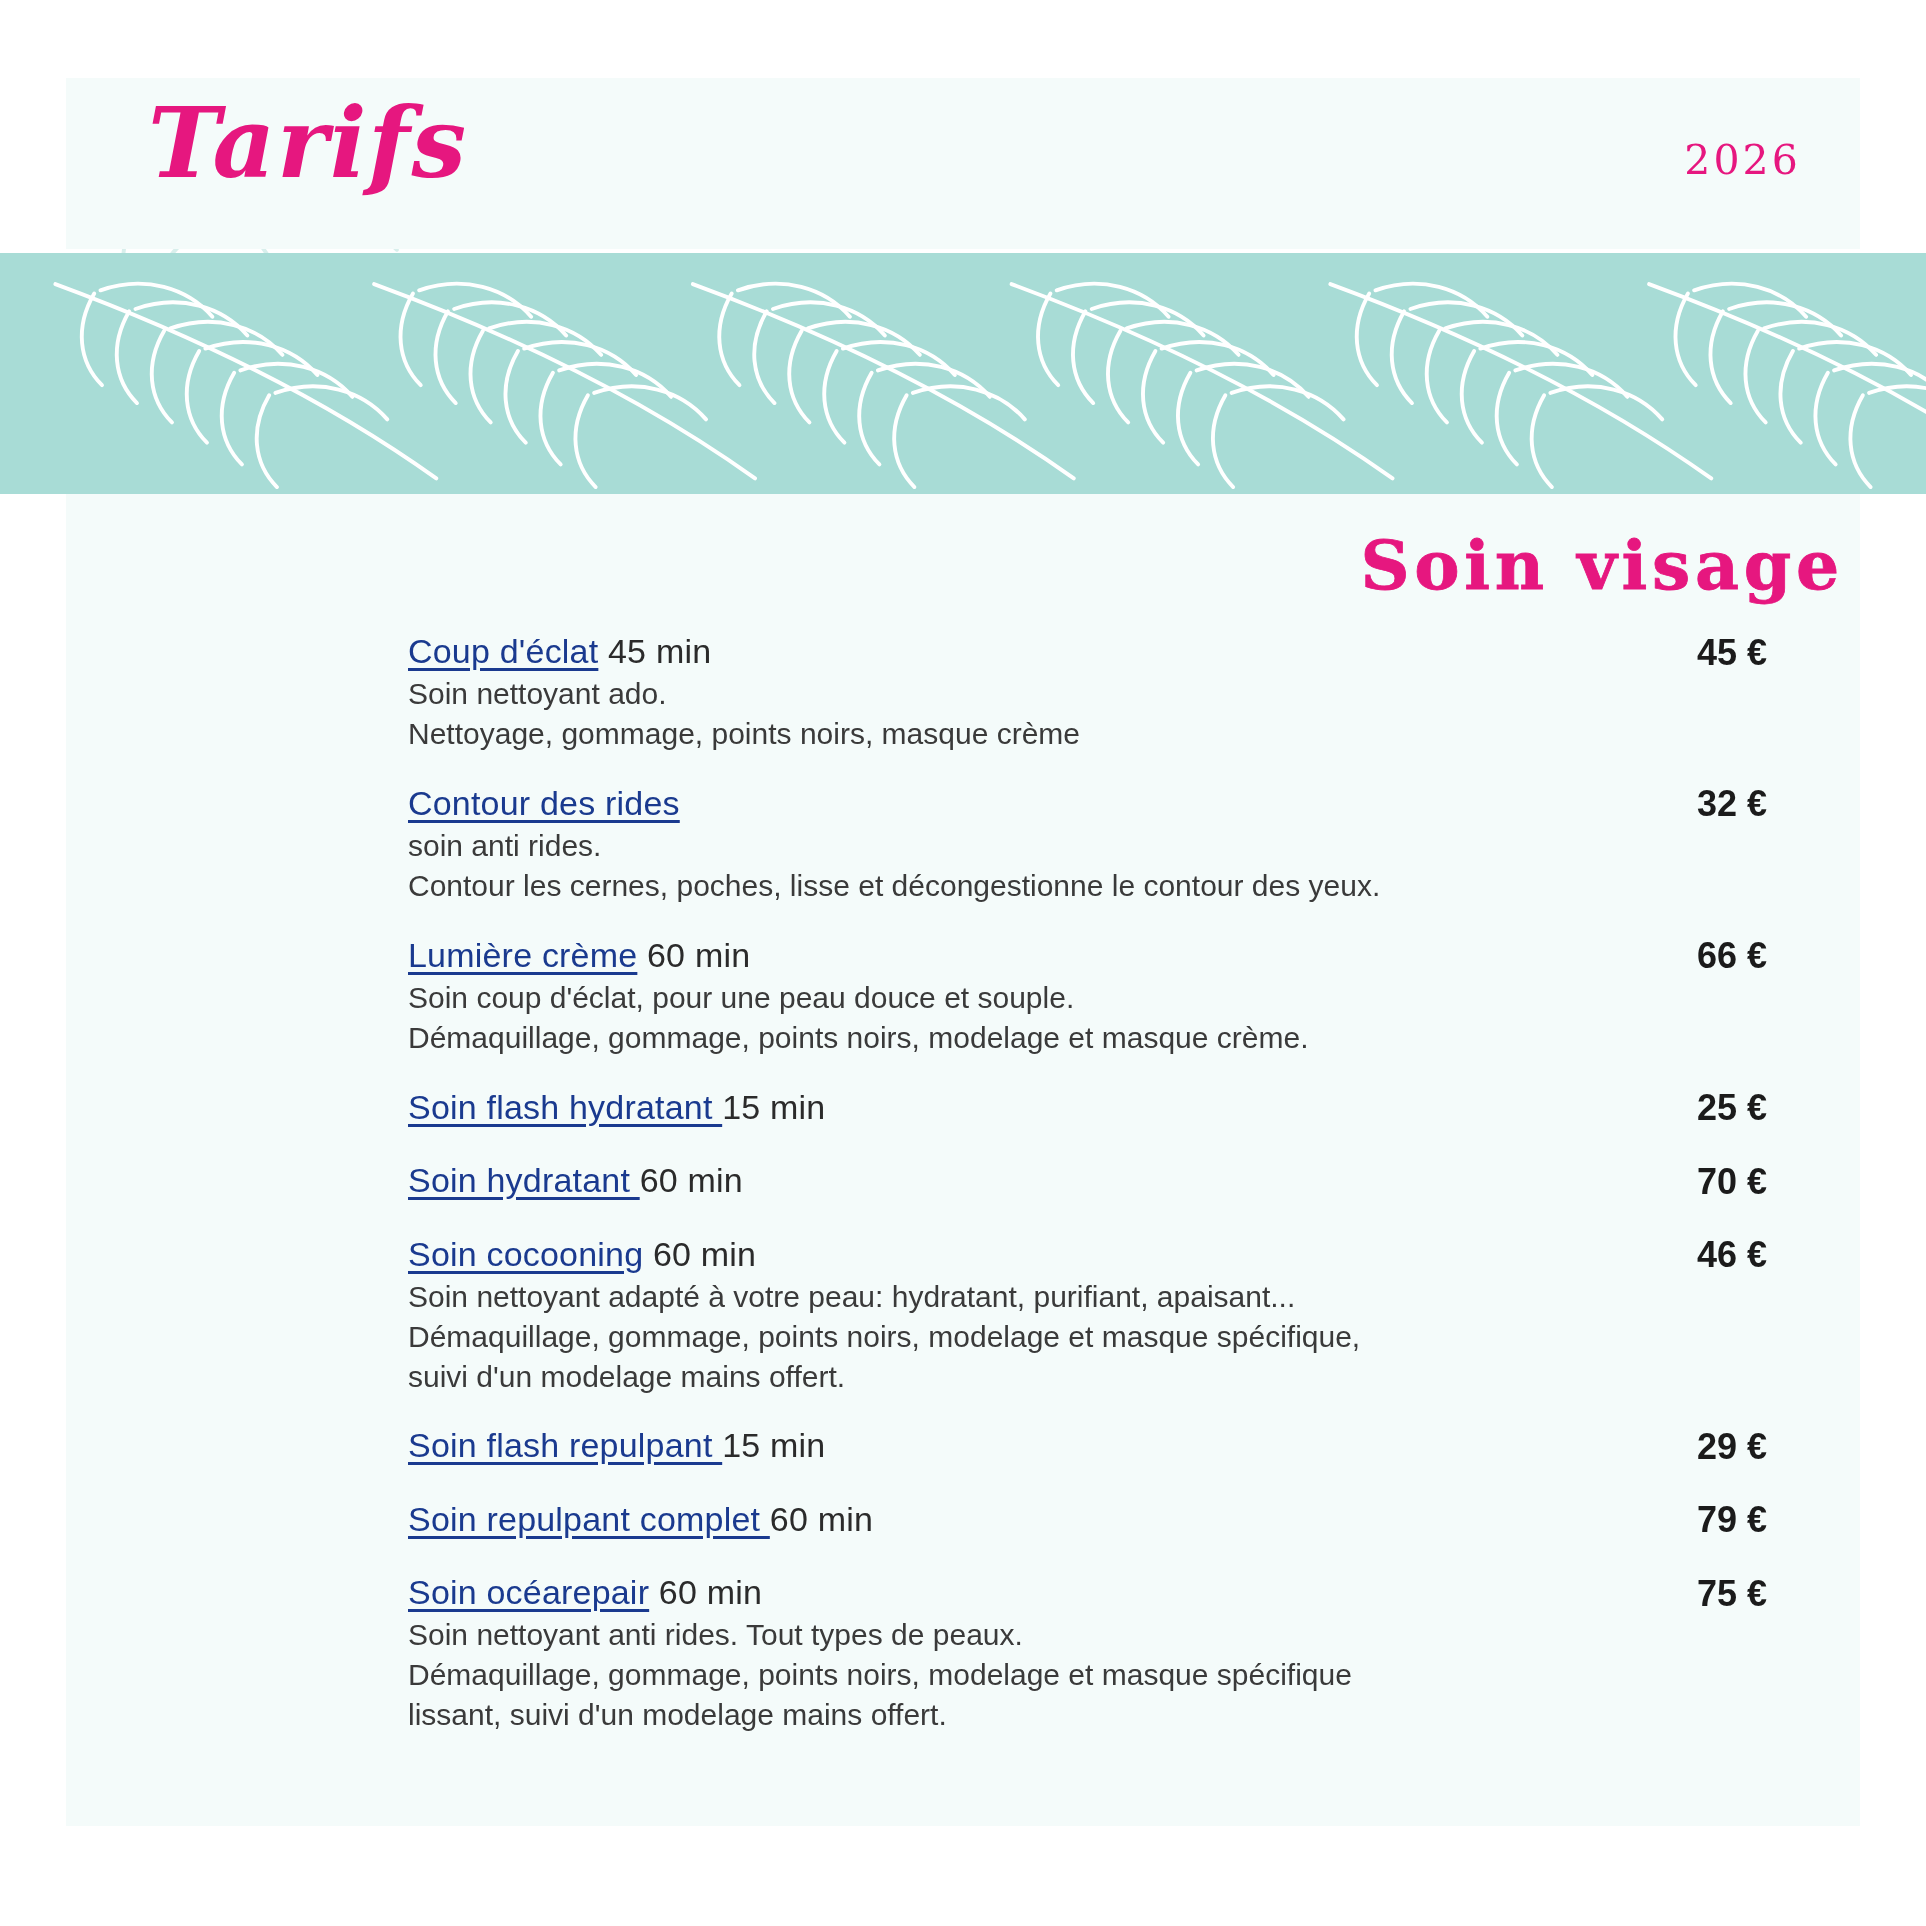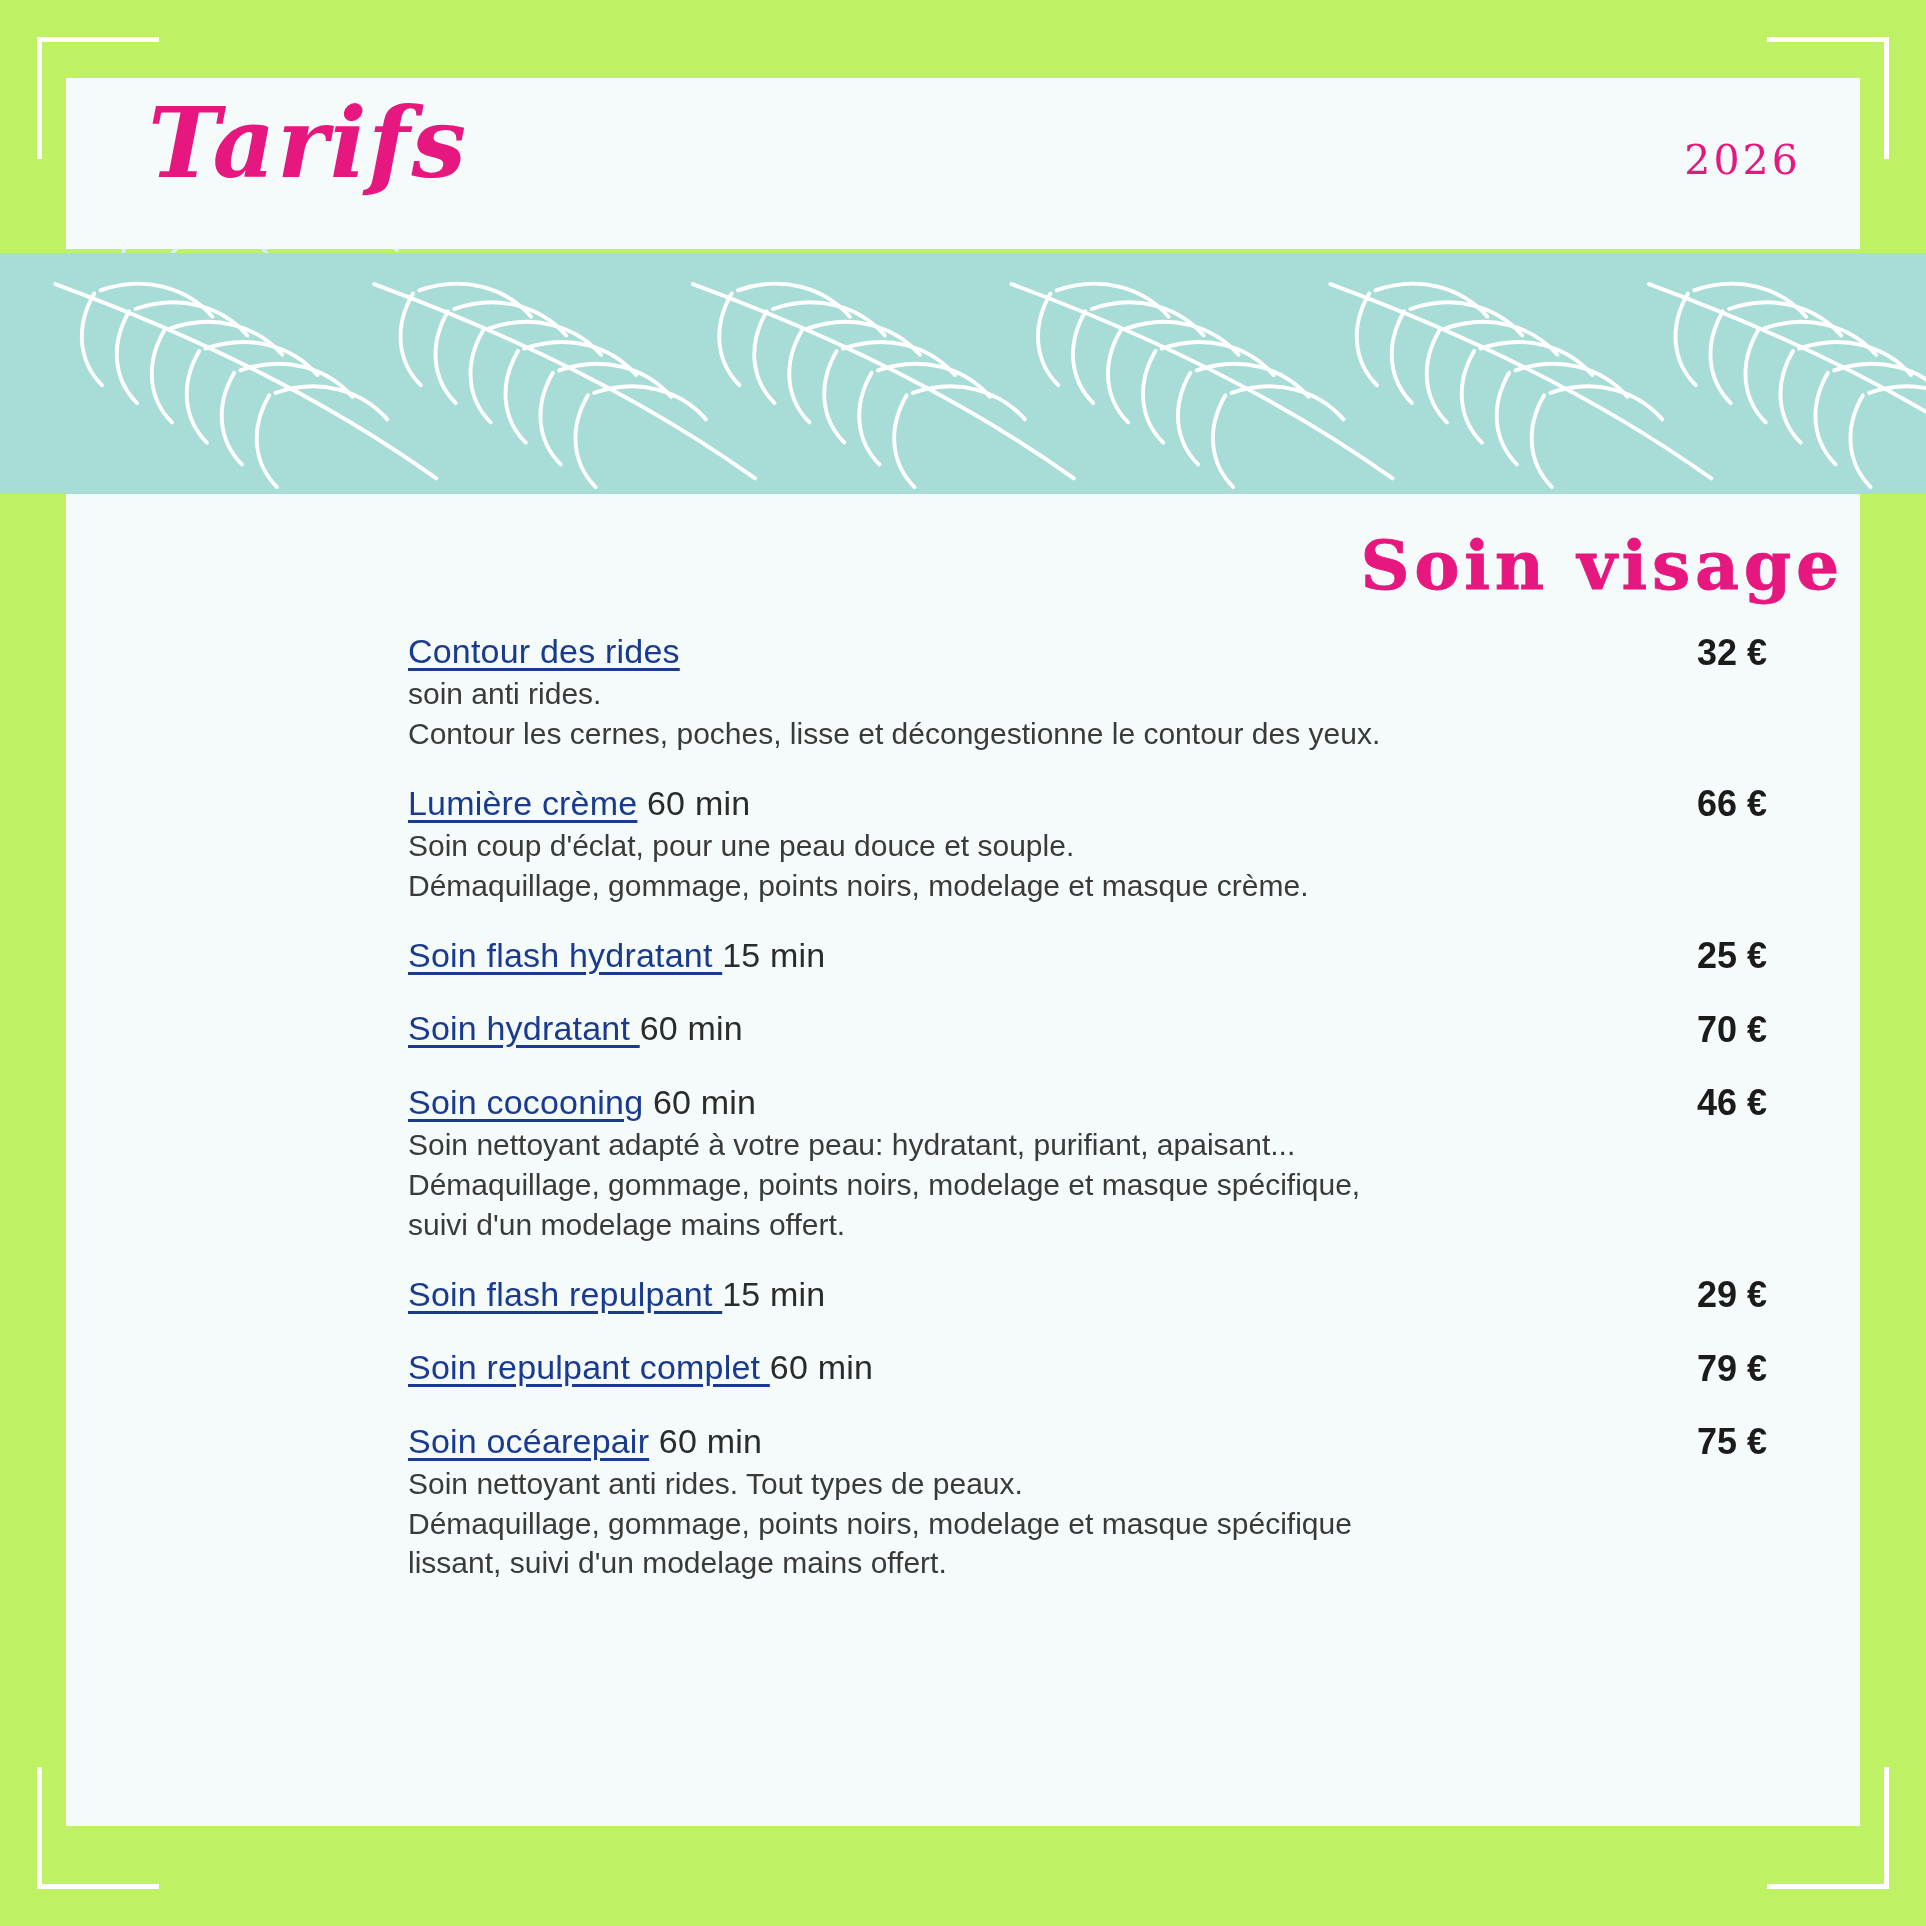--- a/index.html
+++ b/index.html
@@ -12,21 +12,21 @@
     background: #cfe7e4;
     font-family: "Liberation Sans", sans-serif;
     overflow: hidden;
     position: relative;
   }
 
   
   .page {
     position: absolute;
     inset: 0;
-    background: #bef264;
+    background: #ffffff;
   }
   .corner {
     position: absolute;
     width: 117px;
     height: 117px;
     border: 5.4px solid #ffffff;
   }
   .corner.tl { top: 37px;  left: 37px;  border-right: none; border-bottom: none; }
   .corner.tr { top: 37px;  right: 37px; border-left: none;  border-bottom: none; }
   .corner.bl { bottom: 37px; left: 37px;  border-right: none; border-top: none; }
@@ -301,20 +301,29 @@
         </g>
       </g>
     </svg>
   </div>
 
   <div class="content-card">
     <div class="section-title">Soin visage</div>
 
     <div class="list">
 
+      <div class="item">
+        <div class="item-head">
+          <span class="item-name">Coup d'éclat</span>
+          <span class="item-duration">45 min</span>
+        </div>
+        <div class="item-desc">Soin nettoyant ado.
+Nettoyage, gommage, points noirs, masque crème</div>
+        <div class="item-price">45 €</div>
+      </div>
 
       <div class="item">
         <div class="item-head">
           <span class="item-name">Contour des rides</span>
           <span class="item-duration"></span>
         </div>
         <div class="item-desc">soin anti rides.
 Contour les cernes, poches, lisse et décongestionne le contour des yeux.</div>
         <div class="item-price">32 €</div>
       </div>

